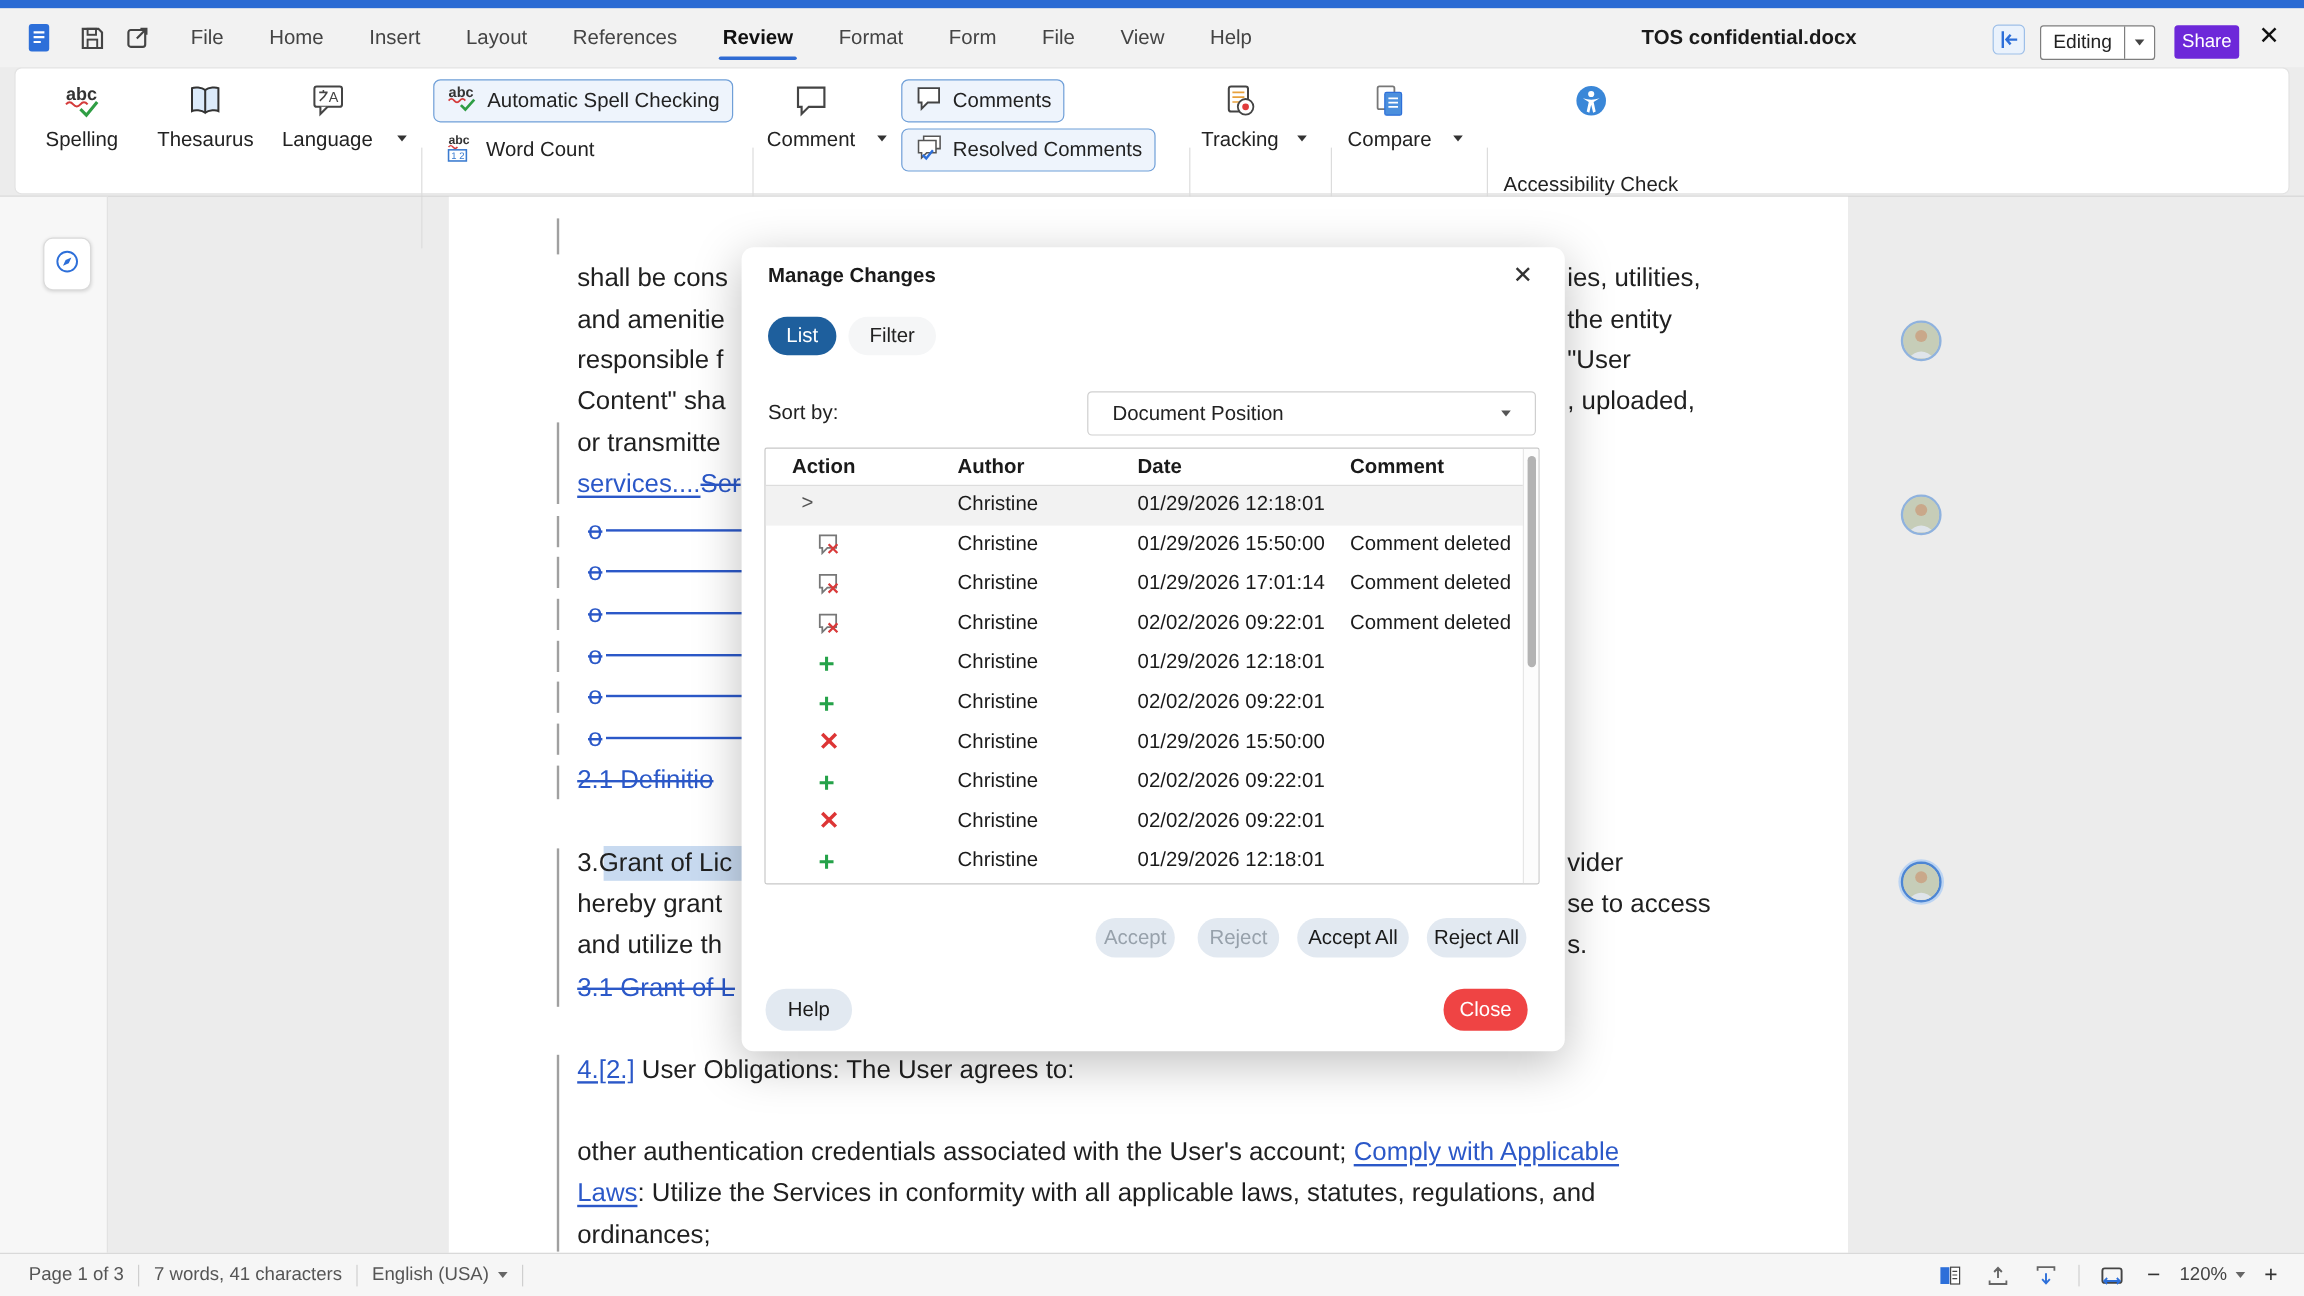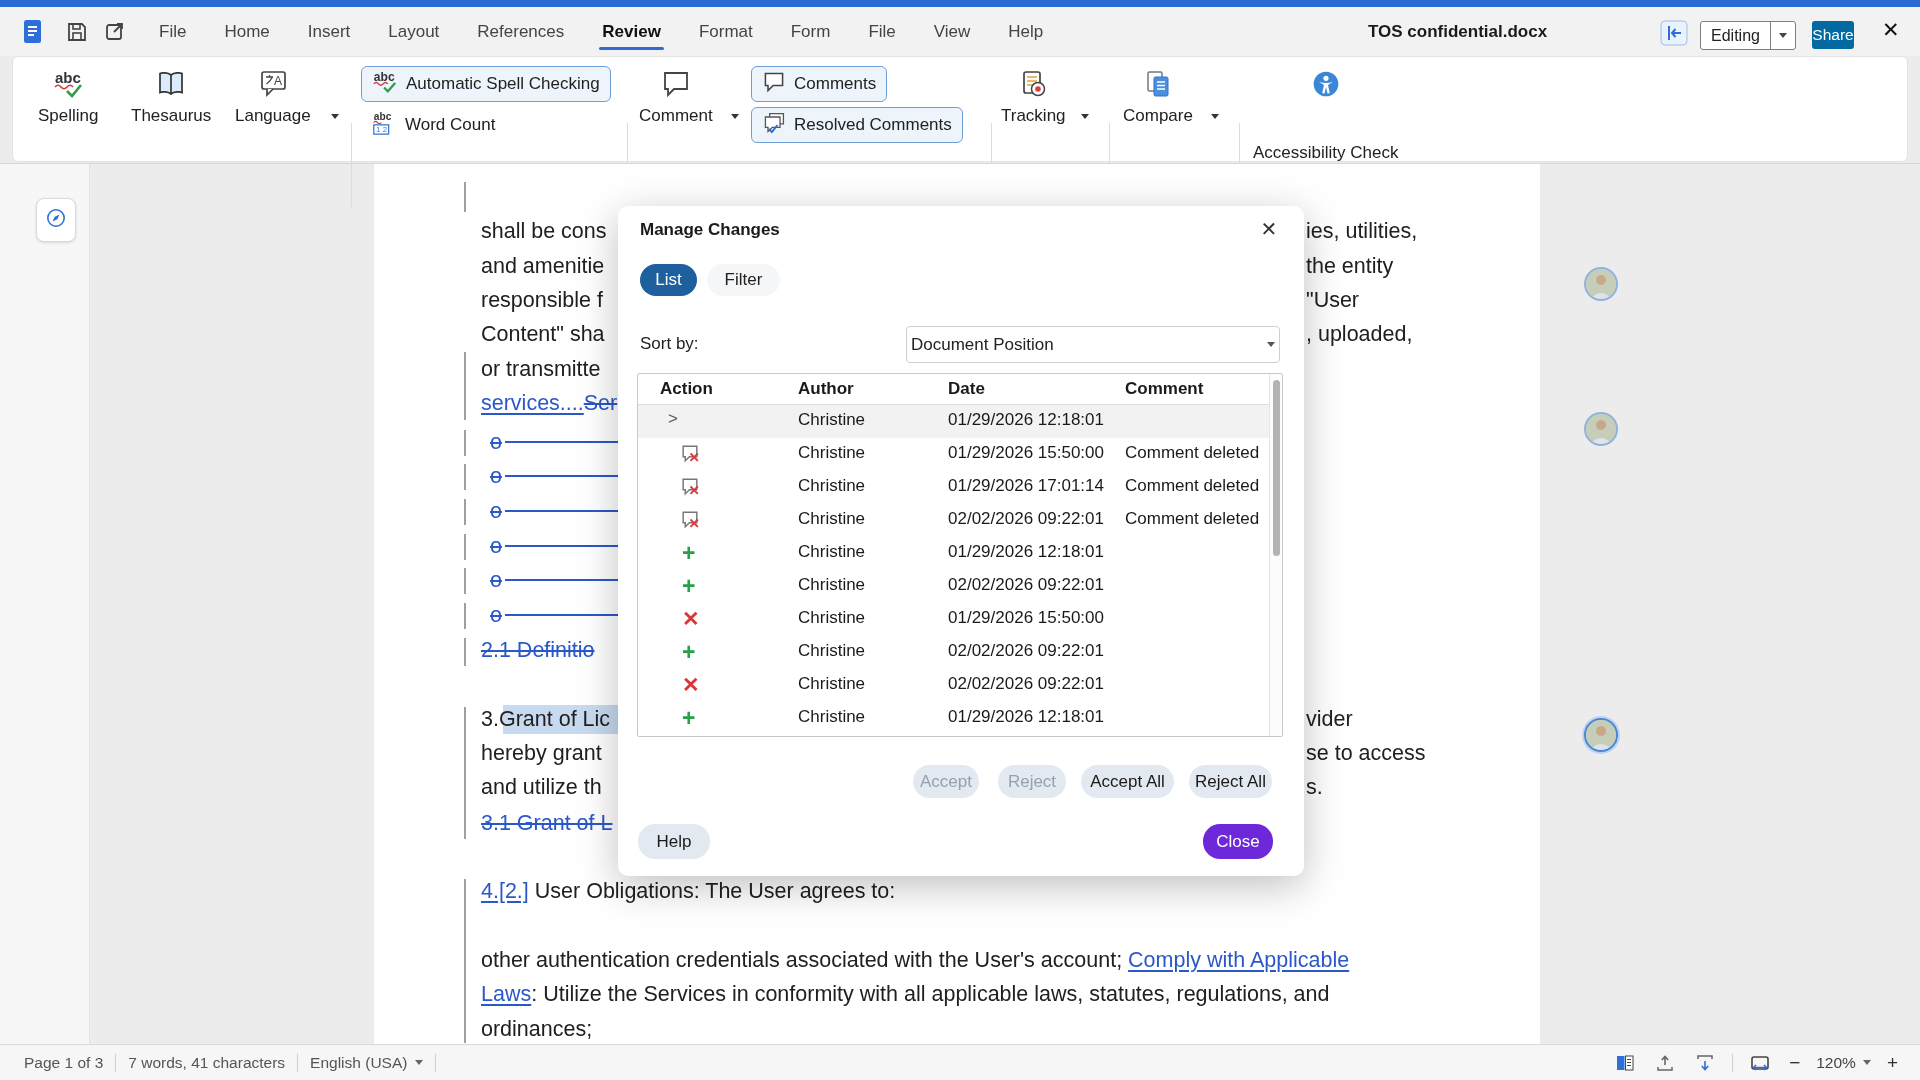--- a/index.html
+++ b/index.html
@@ -20,21 +20,21 @@
   .tsep{position:absolute;top:66px;width:1px;height:84px;background:#dcdcdc;}
   .tbig{position:absolute;display:flex;flex-direction:column;align-items:center;gap:3px;}
   .tbig .lbl{font-size:17px;color:#222;}
   .trow{position:absolute;display:flex;align-items:center;gap:8px;padding:0 10px;height:36px;border-radius:6px;box-sizing:border-box;font-size:17px;color:#222;}
   .trow.hl{background:#eef4fc;border:1px solid #6f9fd8;}
   .grouplbl{font-size:13px;color:#777;}
   
   #editing-btn{display:flex;align-items:center;height:29px;background:#fff;border:1px solid #7e7e7e;border-radius:3px;box-sizing:border-box;}
   #editing-btn .lab{padding:0 10px;font-size:16px;color:#222;}
   #editing-btn .seg{width:24px;height:100%;display:flex;align-items:center;justify-content:center;border-left:1px solid #7e7e7e;}
-  #share-btn{display:flex;align-items:center;justify-content:center;width:42px;height:28px;background:#0369a1;color:#fff;font-size:15.5px;border-radius:3px;}
+  #share-btn{display:flex;align-items:center;justify-content:center;width:54px;height:28px;background:#6d28d9;color:#fff;font-size:15.5px;border-radius:3px;}
   
   #leftpanel{left:0;top:164px;width:90px;height:880px;background:#f7f7f7;border-right:1px solid #e2e2e2;box-sizing:border-box;}
   #navbtn{left:36px;top:198px;width:38px;height:42px;background:#fff;border:1px solid #dadada;border-radius:8px;box-shadow:0 1px 3px rgba(0,0,0,.12);display:flex;align-items:center;justify-content:center;}
   #page{left:374px;top:164px;width:1166px;height:880px;background:#fff;}
   .dline{position:absolute;font-size:21.5px;line-height:28px;color:#202020;white-space:nowrap;}
   .ins{color:#2b58c8;text-decoration:underline;text-underline-offset:3px;}
   .del{color:#2b58c8;text-decoration:line-through;}
   .grn{color:#3f9d4b;text-decoration:underline;text-underline-offset:3px;}
   .chbar{position:absolute;width:2px;background:#a0a0a0;}
   .bullrule{position:absolute;height:2px;background:#2b58c8;}
@@ -43,36 +43,36 @@
   .avatar.active{border-color:#4d86d4;box-shadow:0 0 0 2px #bcd4f2;}
   
   #dialog{left:618px;top:206px;width:686px;height:670px;background:#fff;border-radius:10px;
           box-shadow:0 10px 40px rgba(0,0,0,.25);z-index:10;}
   #dlg-title{left:22px;top:14px;font-size:17px;font-weight:bold;color:#1a1a1a;}
   #dlg-close{left:638px;top:10px;font-size:20px;color:#333;width:26px;height:26px;display:flex;align-items:center;justify-content:center;}
   .pill{position:absolute;display:flex;align-items:center;justify-content:center;font-size:17px;border-radius:17px;}
   #tab-list{left:22px;top:58px;width:57px;height:32px;background:#1e5f9d;color:#fff;}
   #tab-filter{left:89px;top:58px;width:73px;height:32px;background:#f5f6f7;color:#222;}
   #sort-label{left:22px;top:128px;font-size:17px;color:#222;}
-  #sort-select{left:288px;top:120px;width:374px;height:37px;background:#fff;border:1px solid #cfcfcf;border-radius:4px;box-sizing:border-box;display:flex;align-items:center;justify-content:space-between;padding:0 4px;font-size:17px;color:#222;}
+  #sort-select{left:288px;top:120px;width:374px;height:37px;background:#fff;border:1px solid #cfcfcf;border-radius:4px;box-sizing:border-box;display:flex;align-items:center;justify-content:space-between;padding:0 20px;font-size:17px;color:#222;}
   #chg-table{left:19px;top:167px;width:646px;height:364px;border:1px solid #c8c8c8;border-radius:2px;box-sizing:border-box;background:#fff;overflow:hidden;}
   .thead{position:absolute;left:0;top:0;width:100%;height:31px;border-bottom:1px solid #ddd;box-sizing:border-box;font-weight:bold;font-size:17px;color:#1a1a1a;}
   .th{position:absolute;top:5px;}
   .trw{position:absolute;left:0;width:637px;height:33px;font-size:17px;color:#1a1a1a;}
   .trw.sel{background:#f2f2f2;}
   .tc{position:absolute;top:5px;}
   .c-auth{left:160px;} .c-date{left:310px;} .c-com{left:487px;}
   .plus{color:#25a249;font-size:23px;font-weight:bold;line-height:22px;}
   .cross{color:#dd3535;font-size:21px;font-weight:bold;line-height:22px;}
   .chev{color:#555;font-size:17px;}
   #tbl-scroll{position:absolute;right:0;top:0;width:12px;height:100%;border-left:1px solid #e6e6e6;background:#fcfcfc;}
   #tbl-thumb{position:absolute;left:2.5px;top:6px;width:7px;height:176px;background:#b3b3b3;border-radius:4px;}
   .dbtn{position:absolute;display:flex;align-items:center;justify-content:center;background:#e2e9f1;border-radius:17px;font-size:17px;color:#1a1a1a;}
   .dbtn.dis{color:#97a1ab;}
-  .dbtn.primary{background:#6d28d9;color:#fff;}
+  .dbtn.primary{background:#ef4444;color:#fff;}
   
   #statusbar{left:0;top:1044px;width:1920px;height:36px;background:#f6f6f6;border-top:1px solid #d9d9d9;box-sizing:border-box;display:flex;align-items:center;font-size:15.5px;color:#555;z-index:20;}
   .ssep{width:1px;height:18px;background:#cfcfcf;margin:0 12px;}
   .sicon{display:flex;align-items:center;justify-content:center;width:30px;height:26px;}
   svg text{font-family:"Liberation Sans",sans-serif;}
 </style>
 </head>
 <body>
 
 <div id="app">

